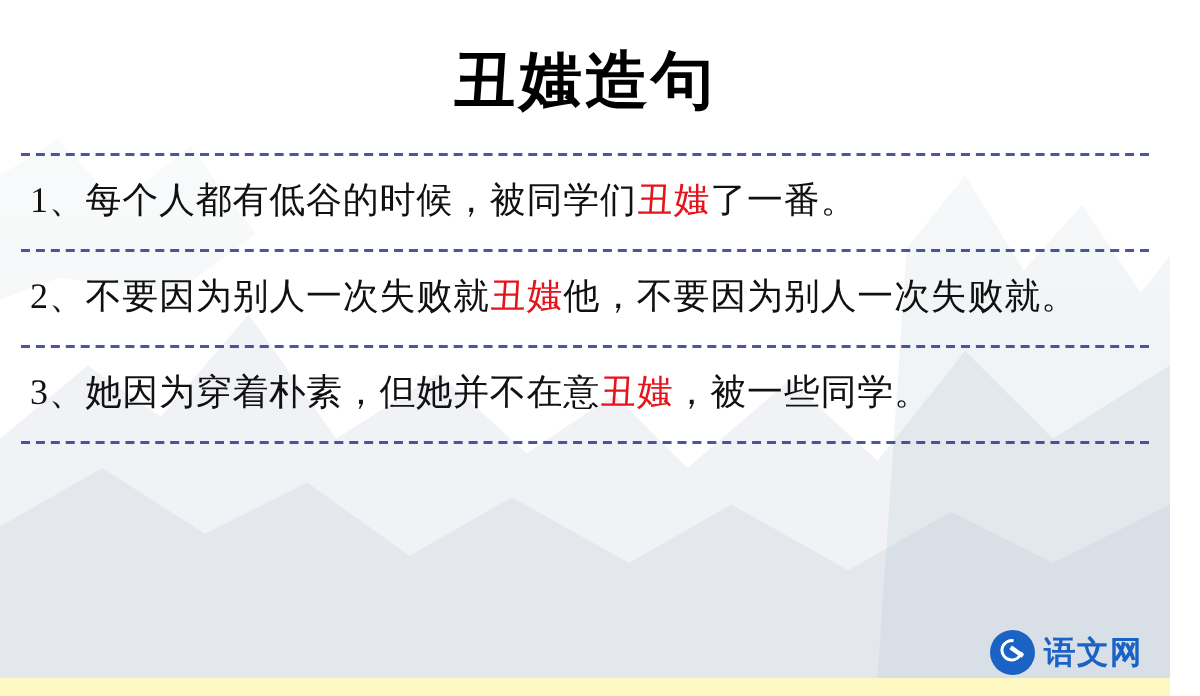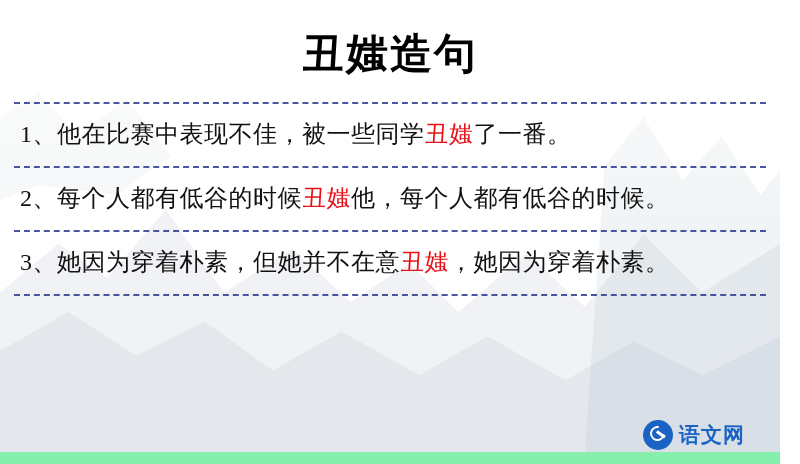--- a/index.html
+++ b/index.html
@@ -10,21 +10,21 @@
     width: 800px;
     height: 464px;
     overflow: hidden;
     font-family: "Liberation Serif", "DejaVu Serif", serif;
     background: #ffffff;
   }
   .page {
     position: relative;
     width: 780px;
     height: 464px;
-    background: #86efac;
+    background: #fef9c3;
     overflow: hidden;
   }
 
   
   .bg-wash {
     position: absolute;
     inset: 0;
     pointer-events: none;
     z-index: 0;
   }
@@ -62,21 +62,21 @@
     padding: 12px 6px 12px 6px;
     letter-spacing: 0.5px;
   }
   .kw {
     color: #e8131a;
     font-weight: normal;
   }
 
   .logo {
     position: absolute;
-    right: 35px;
+    right: 18px;
     bottom: 14px;
     z-index: 3;
     display: flex;
     align-items: center;
     gap: 6px;
   }
   .logo-mark {
     width: 30px;
     height: 30px;
     border-radius: 50%;
@@ -143,33 +143,33 @@
     <rect x="0" y="0" width="800" height="230" fill="url(#fade)" opacity="0.75"></rect>
   </svg>
 
   <div class="content">
 
     <div class="title">丑媸造句</div>
 
     <hr class="divider">
 
     <div class="sentence">
-      <span>1、</span><span>他在比赛中表现不佳，被一些同学</span><span class="kw">丑媸</span><span>了一番。</span>
+      <span>1、</span><span>每个人都有低谷的时候，被同学们</span><span class="kw">丑媸</span><span>了一番。</span>
     </div>
 
     <hr class="divider">
 
     <div class="sentence">
-      <span>2、</span><span>每个人都有低谷的时候</span><span class="kw">丑媸</span><span>他，每个人都有低谷的时候。</span>
+      <span>2、</span><span>不要因为别人一次失败就</span><span class="kw">丑媸</span><span>他，不要因为别人一次失败就。</span>
     </div>
 
     <hr class="divider">
 
     <div class="sentence">
-      <span>3、</span><span>她因为穿着朴素，但她并不在意</span><span class="kw">丑媸</span><span>，她因为穿着朴素。</span>
+      <span>3、</span><span>她因为穿着朴素，但她并不在意</span><span class="kw">丑媸</span><span>，被一些同学。</span>
     </div>
 
     <hr class="divider">
 
   </div>
 
   <div class="logo">
     <span class="logo-mark"></span>
     <span class="logo-text">语文网</span>
   </div>

